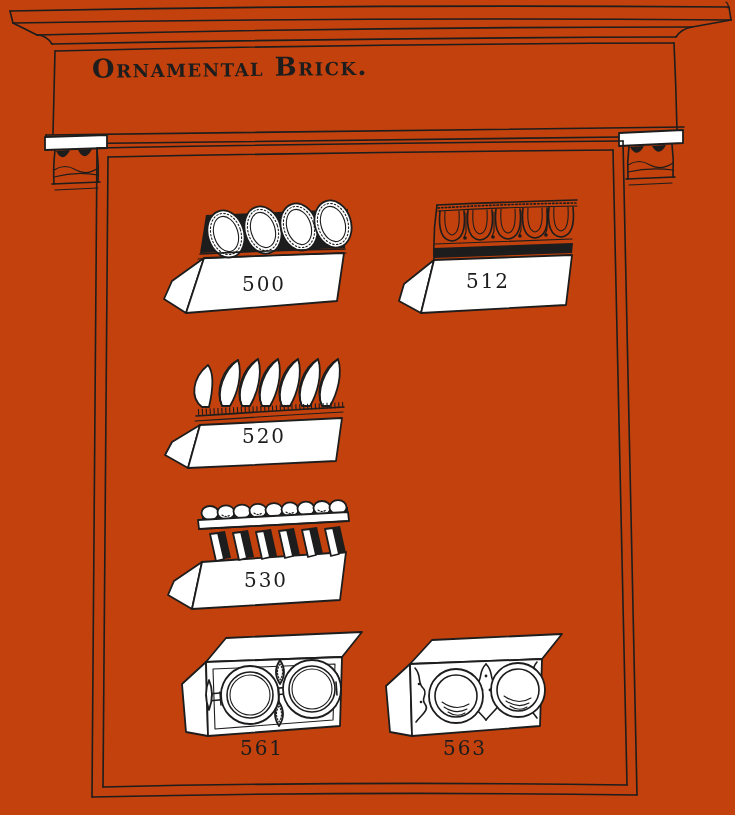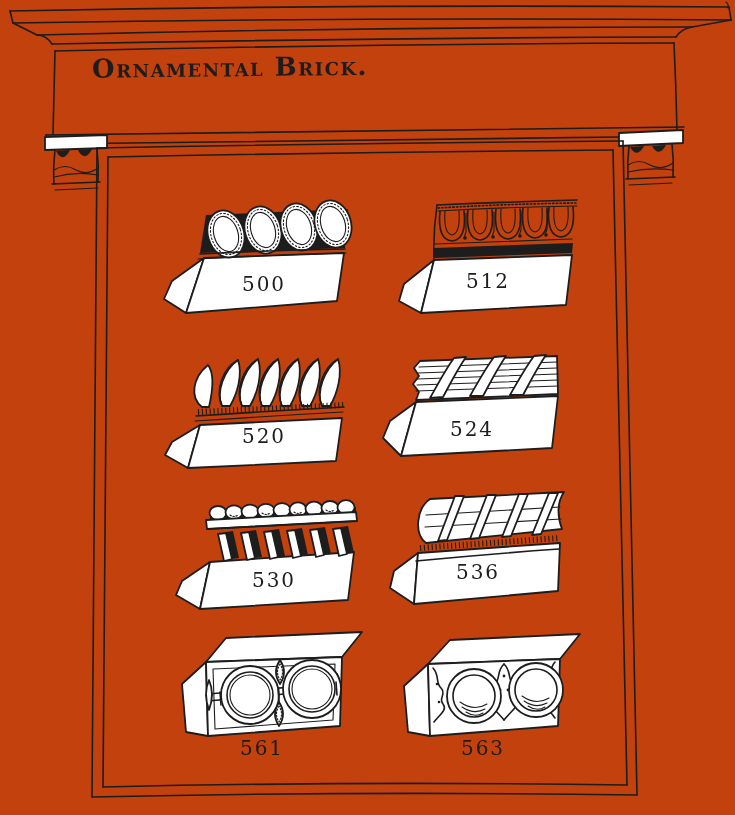--- a/index.html
+++ b/index.html
@@ -18,24 +18,24 @@
   .panel-title{
     position:absolute;left:92px;top:52px;width:330px;
     font-variant:small-caps;font-weight:700;font-size:26px;letter-spacing:1.5px;
     transform:rotate(-0.6deg);white-space:nowrap;
   }
   .fig{position:absolute;margin:0;padding:0;text-decoration:underline;}
   .f500{left:148px;top:196px;}
   .f512{left:380px;top:194px;}
   .f520{left:148px;top:348px;}
   .f524{left:368px;top:346px;}
-  .f530{left:156px;top:488px;}
+  .f530{left:148px;top:488px;}
   .f536{left:368px;top:487px;}
   .f561{left:160px;top:626px;}
-  .f563{left:384px;top:626px;}
+  .f563{left:366px;top:626px;}
   text.num{
     font-family:"DejaVu Serif", serif;font-size:20px;letter-spacing:2px;
     fill:#1d1d1d;text-anchor:middle;
   }
 </style>
 </head>
 <body>
 
 <div class="page">
 
@@ -192,32 +192,20 @@
       <path class="pp" d="M74,58 C67,42 75,20 90,12 C95,27 89,46 82,58 Z"></path>
       <path class="ln" stroke-width="2.6" d="M74,58 C68,44 76,22 90,12"></path>
       <path class="pp" d="M54,59 C42,50 44,30 60,17 C67,26 64,46 61,59 Z"></path>
       <path class="cm" d="M50,64 L196,57"></path>
       <path class="ln" d="M48,68 Q122,63 196,59"></path>
       <path class="ln th" d="M47,73 Q122,68 195,64"></path>
       <text class="num" x="116" y="95">520</text>
     </svg>
   </figure>
 
-  <figure class="fig f524">
-    <svg width="195" height="122" viewBox="0 0 195 122">
-      <path class="pp" d="M48,56 L22,75 L15,92 L33,110 Z"></path>
-      <path class="pp" d="M48,56 L190,50 L184,102 L33,110 Z"></path>
-      <path class="pp" d="M52,15 L189,10 L190,48 L48,54 L51,46 L45,38 L51,30 L46,22 Z"></path>
-      <path class="ln th" d="M51,21 L189,16 M50,27 L189,22 M49,33 L190,28 M49,39 L190,34 M48,45 L190,40"></path>
-      <path class="pp" d="M62,52 C69,40 77,24 86,12 L98,11 C89,24 81,40 75,51 Z"></path>
-      <path class="pp" d="M102,50 C109,38 117,23 126,11 L138,10 C129,23 121,39 115,50 Z"></path>
-      <path class="pp" d="M142,49 C149,37 157,22 166,10 L178,9 C169,22 161,38 155,49 Z"></path>
-      <text class="num" x="104" y="90">524</text>
-    </svg>
-  </figure>
 
   <figure class="fig f530">
     <svg width="210" height="130" viewBox="0 0 210 130">
       <path class="pp" d="M54,74 L26,93 L20,107 L44,121 Z"></path>
       <path class="pp" d="M54,74 L198,64 L192,112 L44,121 Z"></path>
       <path class="sd" d="M54,27 L200,19 L200,25 L54,33 Z"></path>
       <ellipse class="pp" cx="62" cy="25" rx="8.5" ry="7"></ellipse>
       <ellipse class="pp" cx="78" cy="24.3" rx="8.5" ry="7"></ellipse>
       <ellipse class="pp" cx="94" cy="23.6" rx="8.5" ry="7"></ellipse>
       <ellipse class="pp" cx="110" cy="22.8" rx="8.5" ry="7"></ellipse>
@@ -240,35 +228,20 @@
           <path class="pp" d="M131,43 L139,42 L145,68 L137,70 Z"></path>
         <path class="sd" d="M162,40 L169,39 L175,66 L168,67 Z"></path>
           <path class="pp" d="M154,42 L162,41 L168,67 L160,69 Z"></path>
         <path class="sd" d="M185,39 L192,38 L198,65 L191,66 Z"></path>
           <path class="pp" d="M177,41 L185,40 L191,66 L183,68 Z"></path>
       </g>
       <text class="num" x="118" y="99">530</text>
     </svg>
   </figure>
 
-  <figure class="fig f536">
-    <svg width="200" height="124" viewBox="0 0 200 124">
-      <path class="pp" d="M50,66 L26,84 L22,101 L46,117 Z"></path>
-      <path class="pp" d="M50,66 L192,56 L190,104 L46,117 Z"></path>
-      <path class="pp" d="M62,12 L196,5 C189,15 189,29 194,42 L58,56 C46,47 48,22 62,12 Z"></path>
-      <path class="ln th" d="M58,28 L192,20 M57,40 L193,32"></path>
-      <path class="pp" d="M70,54 L87,9 L96,9 L79,53 Z"></path>
-      <path class="pp" d="M102,52 L119,8 L128,8 L111,51 Z"></path>
-      <path class="pp" d="M134,50 L151,7 L160,7 L143,49 Z"></path>
-      <path class="pp" d="M164,48 L181,6 L190,6 L173,47 Z"></path>
-      <path class="cm" d="M52,61 L192,51"></path>
-      <path class="ln" d="M48,74 Q120,67 191,62"></path>
-      <text class="num" x="110" y="92">536</text>
-    </svg>
-  </figure>
 
   <figure class="fig f561">
     <svg width="205" height="135" viewBox="0 0 205 135">
       <path class="pp" d="M46,36 L66,12 L202,6 L182,31 Z"></path>
       <path class="pp" d="M46,36 L22,58 L26,106 L48,110 Z"></path>
       <path class="pp" d="M46,36 L182,31 L180,100 L48,110 Z"></path>
       <path class="ln th" d="M53,43 L175,38 L173,94 L55,103 Z" fill="none"></path>
       <path class="ln" d="M48,75 L180,63 M48,68 L180,57"></path>
       <path class="pp" d="M120,34 Q112,46 120,58 Q128,46 120,34 Z"></path>
       <path class="ln th" stroke-dasharray="1.5 1.8" d="M120,38 Q115,46 120,54 Q125,46 120,38"></path>

